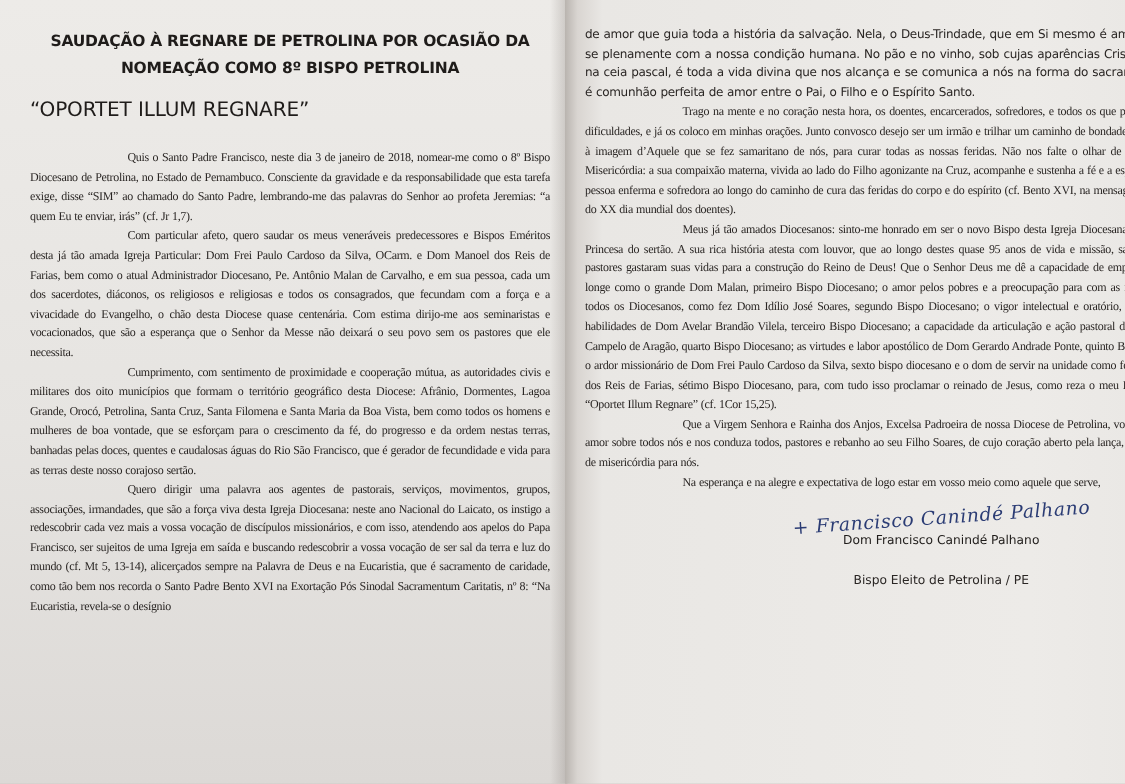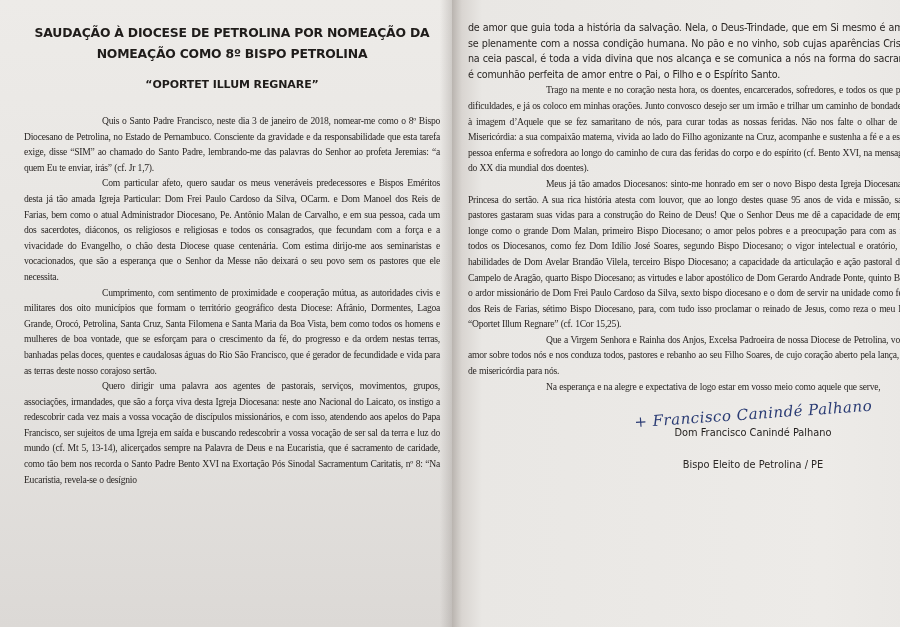--- a/index.html
+++ b/index.html
@@ -26,21 +26,21 @@
     .fold-shadow {
       position: absolute; top: 0; left: 440px; width: 14px; height: 627px;
       background: linear-gradient(90deg, rgba(0,0,0,0) 0%, rgba(80,70,64,0.22) 100%);
       pointer-events: none;
     }
     .title {
       text-align: center; font-weight: bold; font-size: 12.4px; line-height: 21px;
       letter-spacing: -0.2px; margin: 0 0 14px 0; color: #1f1c1a;
     }
     .motto {
-      text-align: center; font-weight: bold; font-size: 11px;
+      font-weight: normal; font-size: 16px;
       margin: 0 0 22px 0; color: #1f1c1a; letter-spacing: -0.1px;
     }
     p.para {
       margin: 0; font-size: 9.6px; line-height: 15.6px; text-align: justify;
       letter-spacing: -0.25px; word-spacing: 0.3px;
     }
     p.para.indent { text-indent: 78px; font-family: Liberation Serif, serif; }
     .signature-block {
       text-align: center; margin-top: 10px; margin-left: 80px;
     }
@@ -54,21 +54,21 @@
     }
     .signer-title {
       font-size: 9.8px; line-height: 15px; color: #2a2624; margin-top: 17px;
     }
   </style>
 </head>
 <body>
 
 <div class="page page-left">
   <div class="title">
-    <div>SAUDAÇÃO À DIOCESE DE PETROLINA POR NOMEAÇÃO DA</div>
+    <div>SAUDAÇÃO À REGNARE DE PETROLINA POR OCASIÃO DA</div>
     <div>NOMEAÇÃO COMO 8º BISPO PETROLINA</div>
   </div>
   <div class="motto">“OPORTET ILLUM REGNARE”</div>
 
   <p class="para indent">Quis o Santo Padre Francisco, neste dia 3 de janeiro de 2018, nomear-me como o 8º Bispo Diocesano de Petrolina, no Estado de Pernambuco. Consciente da gravidade e da responsabilidade que esta tarefa exige, disse “SIM” ao chamado do Santo Padre, lembrando-me das palavras do Senhor ao profeta Jeremias: “a quem Eu te enviar, irás” (cf. Jr 1,7).</p>
   <p class="para indent">Com particular afeto, quero saudar os meus veneráveis predecessores e Bispos Eméritos desta já tão amada Igreja Particular: Dom Frei Paulo Cardoso da Silva, OCarm. e Dom Manoel dos Reis de Farias, bem como o atual Administrador Diocesano, Pe. Antônio Malan de Carvalho, e em sua pessoa, cada um dos sacerdotes, diáconos, os religiosos e religiosas e todos os consagrados, que fecundam com a força e a vivacidade do Evangelho, o chão desta Diocese quase centenária. Com estima dirijo-me aos seminaristas e vocacionados, que são a esperança que o Senhor da Messe não deixará o seu povo sem os pastores que ele necessita.</p>
   <p class="para indent">Cumprimento, com sentimento de proximidade e cooperação mútua, as autoridades civis e militares dos oito municípios que formam o território geográfico desta Diocese: Afrânio, Dormentes, Lagoa Grande, Orocó, Petrolina, Santa Cruz, Santa Filomena e Santa Maria da Boa Vista, bem como todos os homens e mulheres de boa vontade, que se esforçam para o crescimento da fé, do progresso e da ordem nestas terras, banhadas pelas doces, quentes e caudalosas águas do Rio São Francisco, que é gerador de fecundidade e vida para as terras deste nosso corajoso sertão.</p>
   <p class="para indent">Quero dirigir uma palavra aos agentes de pastorais, serviços, movimentos, grupos, associações, irmandades, que são a força viva desta Igreja Diocesana: neste ano Nacional do Laicato, os instigo a redescobrir cada vez mais a vossa vocação de discípulos missionários, e com isso, atendendo aos apelos do Papa Francisco, ser sujeitos de uma Igreja em saída e buscando redescobrir a vossa vocação de ser sal da terra e luz do mundo (cf. Mt 5, 13-14), alicerçados sempre na Palavra de Deus e na Eucaristia, que é sacramento de caridade, como tão bem nos recorda o Santo Padre Bento XVI na Exortação Pós Sinodal Sacramentum Caritatis, nº 8: “Na Eucaristia, revela-se o desígnio</p>
 </div>
 

